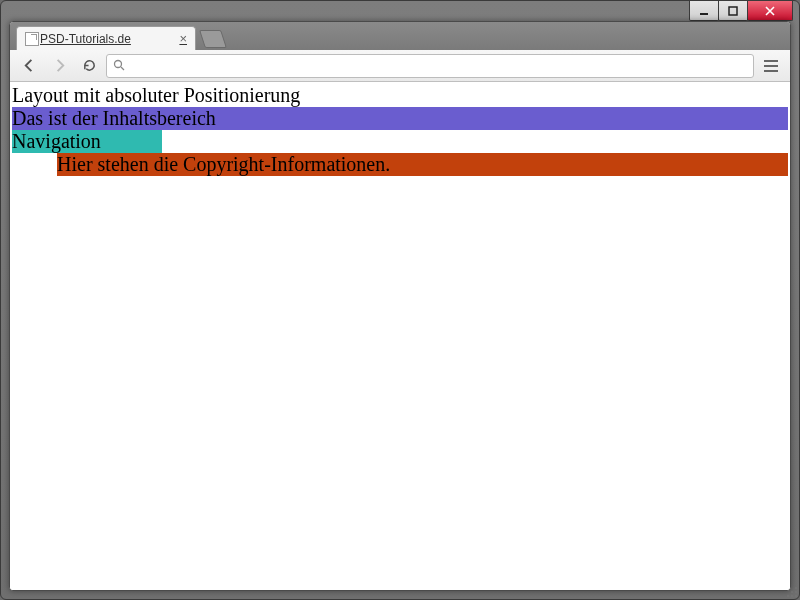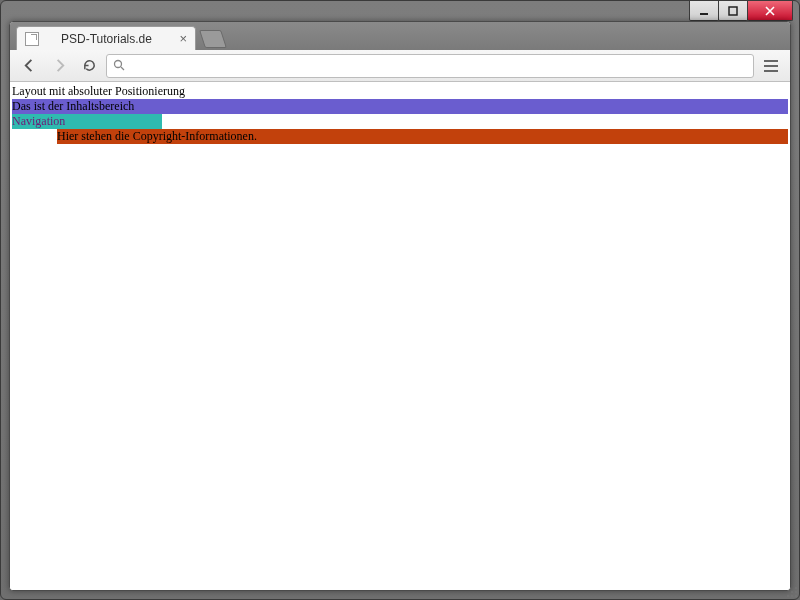--- a/index.html
+++ b/index.html
@@ -54,23 +54,24 @@
   }
   .tab {
     height: 24px;
     min-width: 180px;
     background: #f5f5f5;
     border: 1px solid #9a9a9a;
     border-bottom: none;
     border-radius: 4px 4px 0 0;
     display: flex; align-items: center;
     padding: 0 8px;
-    gap: 22px;
+    gap: 1px;
     font-size: 12px; color: #333;
     position: relative;
+    text-decoration: underline;
   }
   .tab .favicon {
     width: 14px; height: 14px;
     border: 1px solid #999; background: #fff;
     position: relative;
   }
   .tab .favicon::after {
     content: ""; position: absolute; right: 1px; top: 1px;
     width: 5px; height: 5px; border-right: 1px solid #999; border-top: 1px solid #999;
   }
@@ -112,29 +113,29 @@
     width: 26px; height: 26px; display: flex; flex-direction: column;
     align-items: center; justify-content: center; gap: 3px;
     border: 1px solid transparent; border-radius: 3px;
   }
   .menu-btn span { width: 14px; height: 2px; background: #666; display: block; }
 
   
   .viewport {
     flex: 1; position: relative; background: #fff;
     font-family: "Times New Roman", Times, serif;
-    font-size: 12px; color: #000;
+    font-size: 20px; color: #000;
     overflow: auto;
   }
   .viewport .scroll-inner { padding: 2px 2px; }
   .row { display: block; }
   .row1 { background: #fff; }
   .row2-wrap { display: flex; width: 100%; flex-direction: column; }
   .content-col { flex: 1; background: #6a5dcf; color: #000; }
-  .nav-col { width: 150px; background: #2fbab0; color: #701a75; }
+  .nav-col { width: 150px; background: #2fbab0; color: #000000; }
   .row3 { background: #c2410c; margin-left: 45px; }
 
   
   .resize-grip {
     position: absolute; right: 2px; bottom: 2px;
     width: 14px; height: 14px; opacity: .5;
   }
   .resize-grip span {
     position: absolute; width: 2px; height: 2px; background: #777;
   }

